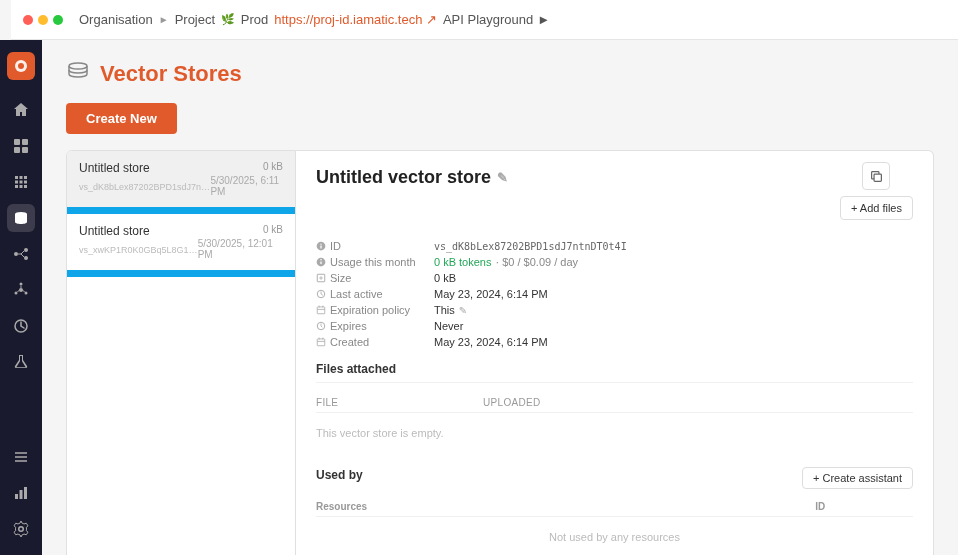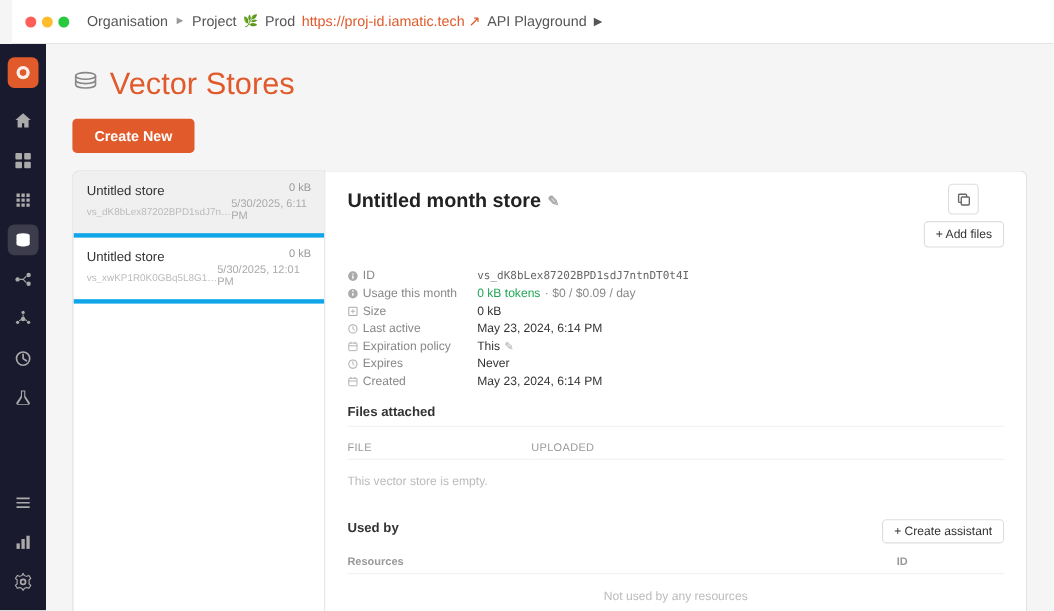--- a/index.html
+++ b/index.html
@@ -26,32 +26,32 @@
     .sidebar-icon.active { background: rgba(255,255,255,0.15); color: #fff; }
     .sidebar-spacer { flex: 1; }
     .sidebar-icon svg { width: 16px; height: 16px; }
 
     
     .content-area { flex: 1; overflow-y: auto; background: #f5f5f5; }
 
     
     .page-header { padding: 20px 24px 16px; display: flex; align-items: center; gap: 10px; }
     .page-header-icon { color: #888; }
-    .page-title { font-size: 28px; font-weight: 400; color: #e05a2b; text-align: right; }
+    .page-title { font-size: 22px; font-weight: 700; color: #e05a2b; text-align: right; }
 
     
     .create-btn-wrap { padding: 0 24px 16px; }
     .create-btn { background: #e05a2b; color: #fff; border: none; border-radius: 4px; padding: 8px 20px; font-size: 13px; font-weight: 600; cursor: pointer; }
 
     
     .split-panel { display: flex; margin: 0 24px 24px; gap: 0; }
 
     
     .list-panel { width: 230px; background: #fff; border: 1px solid #e0e0e0; border-radius: 6px 0 0 6px; flex-shrink: 0; overflow: hidden; }
-    .list-item { padding: 10px 12px; border-bottom: 4px solid #0ea5e9; cursor: pointer; }
+    .list-item { padding: 10px 12px; border-bottom: 7px solid #0ea5e9; cursor: pointer; }
     .list-item.selected { background: #f0f0f0; }
     .list-item-header { display: flex; justify-content: space-between; align-items: flex-start; }
     .list-item-name { font-size: 12px; font-weight: 500; color: #333; }
     .list-item-size { font-size: 10px; color: #999; }
     .list-item-id { font-size: 9px; color: #bbb; margin-top: 2px; overflow: hidden; text-overflow: ellipsis; white-space: nowrap; max-width: 190px; }
     .list-item-date { font-size: 10px; color: #aaa; }
 
     
     .detail-panel { flex: 1; background: #fff; border: 1px solid #e0e0e0; border-left: none; border-radius: 0 6px 6px 0; padding: 16px 20px; overflow-y: auto; }
     .detail-label { font-size: 9px; color: #999; font-weight: 600; letter-spacing: 0.5px; text-transform: uppercase; margin-bottom: 4px; }
@@ -232,21 +232,21 @@
           <div style="display:flex;justify-content:space-between;align-items:center;">
             <span class="list-item-id">vs_xwKP1R0K0GBq5L8G1t8Mc</span>
             <span class="list-item-date">5/30/2025, 12:01 PM</span>
           </div>
         </div>
       </div>
 
       <div class="detail-panel">
         <div class="detail-title-row">
           <div class="detail-title">
-            <span>Untitled month store</span>
+            <span>Untitled vector store</span>
             <span style="font-size:13px;color:#aaa;cursor:pointer;">✎</span>
           </div>
 
         </div>
 
         <div style="display:flex;justify-content:flex-end;margin-top:-40px;margin-bottom:20px;">
           <div style="display:flex;gap:6px;align-items:center;flex-direction:column;">
             <button class="icon-btn" title="Copy">
               <svg width="13" height="13" viewBox="0 0 16 16" fill="#666">
                   <rect x="5" y="5" width="9" height="9" rx="1" fill="none" stroke="#666" stroke-width="1.5"></rect>

